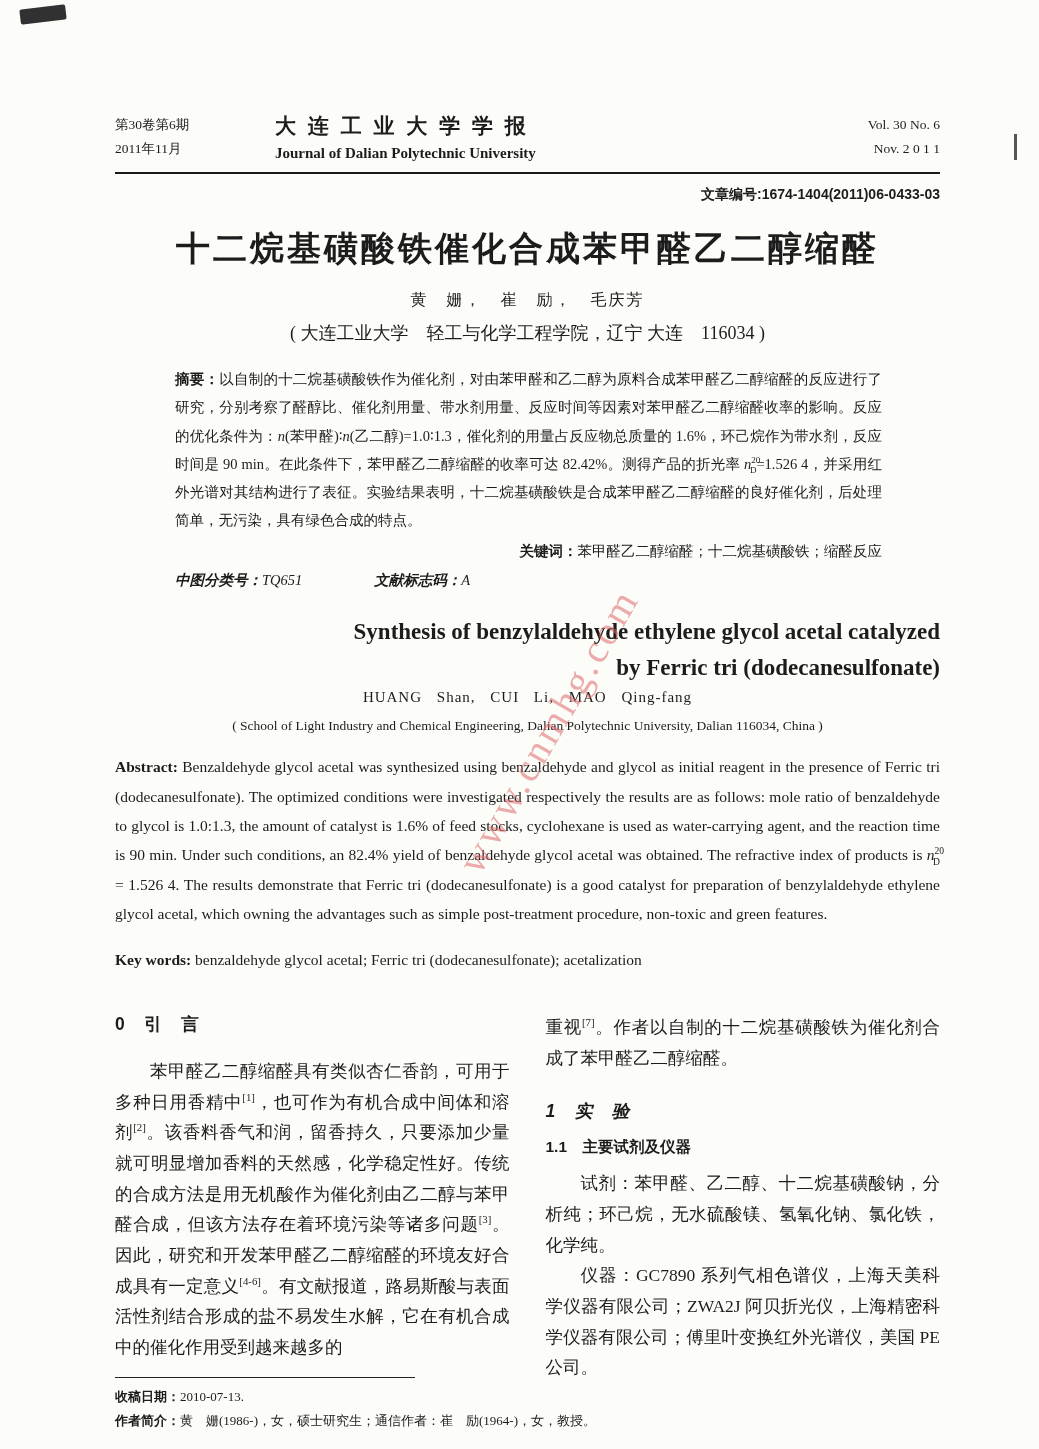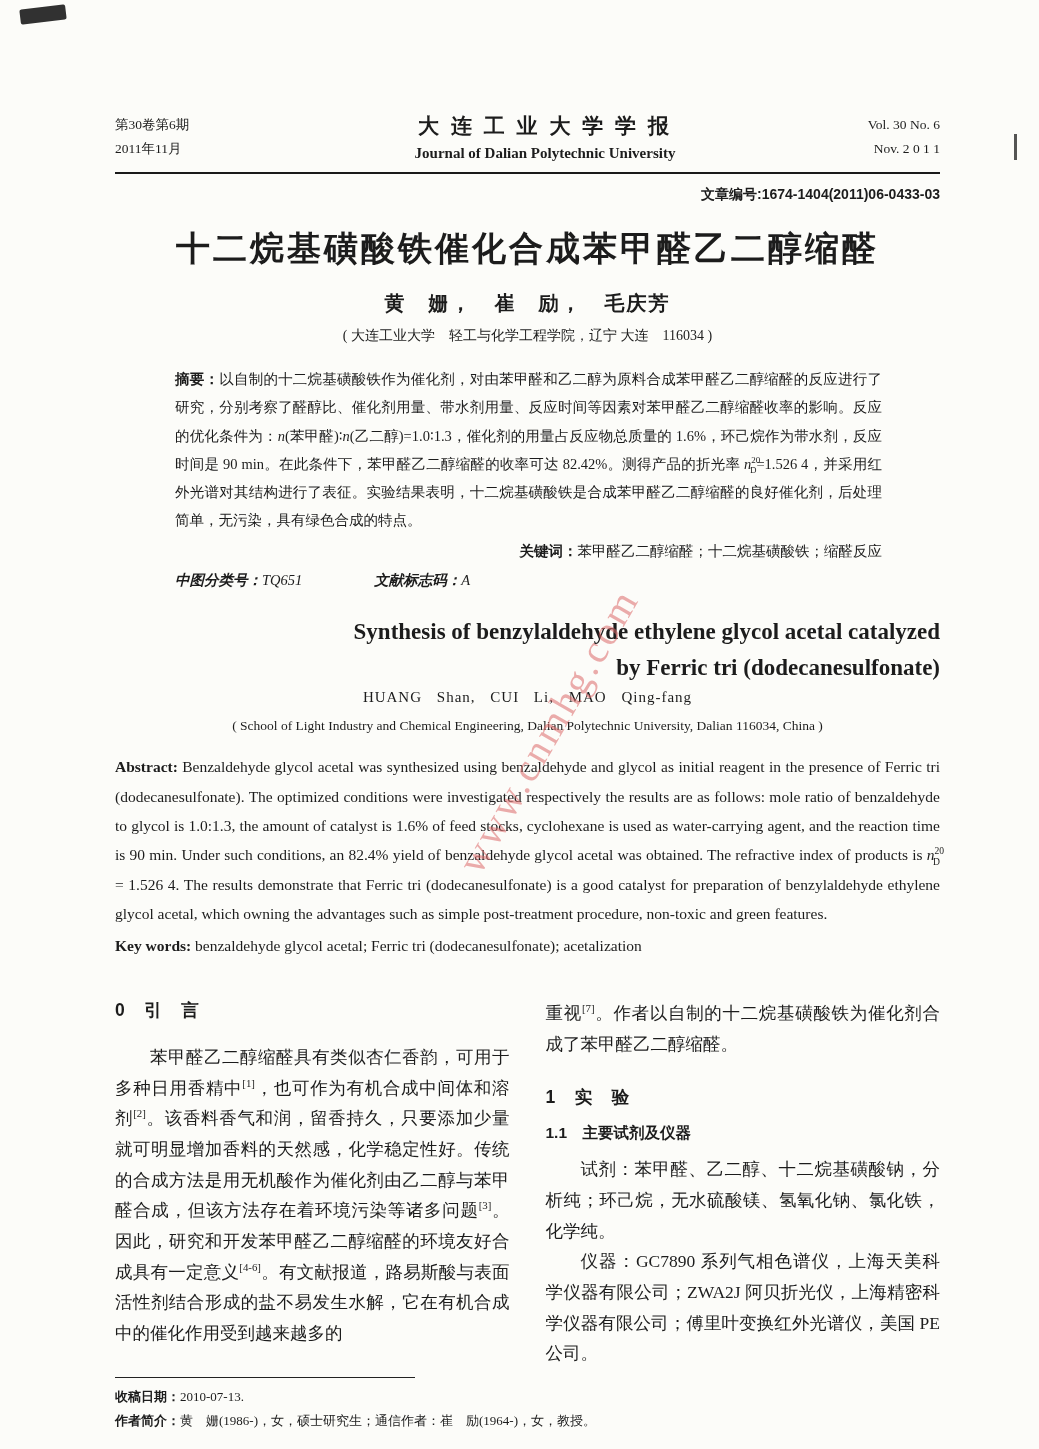--- a/index.html
+++ b/index.html
@@ -12,62 +12,62 @@
   }
   .scan-mark { position:absolute; top:7px; left:20px; width:46px; height:15px;
     background:#141414; border-radius:2px; transform:rotate(-7deg); opacity:.88; }
   .scan-tick { position:absolute; top:134px; right:22px; width:3px; height:26px; background:#2a2a2a; opacity:.8; }
   .watermark { position:absolute; left:468px; top:846px; transform:rotate(-60deg);
     transform-origin:0 50%; font-size:40px; letter-spacing:3px; opacity:.55;
     white-space:nowrap; font-family:"Liberation Serif", serif; pointer-events:none; }
 
   .masthead { display:flex; align-items:center; }
   .mh-left { width:160px; font-size:13.5px; line-height:1.75; }
-  .mh-center { flex:1; text-align:center; }
+  .mh-center { flex:1; }
   .jt-zh { font-size:21px; font-weight:bold; letter-spacing:3px;
     font-family:"Liberation Sans", sans-serif; }
   .jt-en { font-size:15px; font-weight:bold; margin-top:5px; }
   .mh-right { width:125px; text-align:right; font-size:13.5px; line-height:1.75; }
   .rule { border-bottom:2.5px solid #1a1a1a; margin-top:10px; }
 
   .lbl-sans { font-family:"Liberation Sans", sans-serif; font-weight:bold; }
 
   .article-number { margin-top:12px; text-align:right; font-size:14px;
     font-family:"Liberation Sans", sans-serif; font-weight:bold; }
 
   .title-zh { margin-top:22px; text-align:center; font-size:34px; font-weight:bold;
     letter-spacing:3px; font-family:"Liberation Sans", sans-serif; }
-  .authors-zh { margin-top:18px; text-align:center; font-size:20px; font-weight:bold; letter-spacing:2px; }
-  .affil-zh { margin-top:10px; text-align:center; font-size:14px; }
+  .authors-zh { margin-top:18px; text-align:center; font-size:16px; font-weight:normal; letter-spacing:2px; }
+  .affil-zh { margin-top:10px; text-align:center; font-size:18px; }
 
   .abstract-zh { margin:20px 58px 0 60px; font-size:14.5px; line-height:1.95; text-align:justify; }
   .kw-zh { margin:2px 58px 0 60px; font-size:14.5px; line-height:1.95;text-align:right; }
   .clc { margin:6px 58px 0 60px; font-size:14.5px;font-style:italic; }
   .clc .gap { display:inline-block; width:72px; }
 
   .title-en { margin-top:24px; text-align:right; font-size:23px; font-weight:bold; line-height:1.55; }
   .authors-en { margin-top:4px; text-align:center; font-size:15px; letter-spacing:1px; word-spacing:10px; }
   .affil-en { margin-top:12px; text-align:center; font-size:13.5px;font-family:Liberation Serif, serif; }
   .abstract-en { margin-top:18px; font-size:15.5px; line-height:1.9; text-align:justify; }
-  .kw-en { margin-top:2px; font-size:15.5px; line-height:1.9; }
+  .kw-en { margin-top:16px; font-size:15.5px; line-height:1.9; }
 
   sup { font-size:62%; line-height:0; }
   sub { font-size:62%; line-height:0; }
   sup + sub { margin-left:-1.15em; }
 
   .columns { display:flex; gap:36px; margin-top:38px; }
   .col { flex:1; min-width:0; }
   .sec { font-size:17.5px; font-weight:bold; font-family:"Liberation Sans", sans-serif;
     margin:0 0 20px 0; letter-spacing:1px; }
   .sec.spaced { margin-top:26px; margin-bottom:14px; }
   .subsec { font-size:15.5px; font-weight:bold; font-family:"Liberation Sans", sans-serif;
     margin:0 0 10px 0; }
   .body-p { font-size:17.5px; line-height:1.75; text-align:justify; }
   .indent { text-indent:2em; }
-  .body-p + .sec { margin-top:26px; margin-bottom:14px; }
+  .body-p + .sec { margin-top:26px; margin-bottom:14px;font-style:italic; }
 
   .footnote { position:absolute; left:115px; right:99px; bottom:16px; font-size:13px; line-height:1.85; }
   .foot-rule { width:300px; border-top:1.5px solid #222; margin-bottom:7px; }
 </style>
 </head>
 <body>
 
 <div class="page">
 
   <div class="scan-mark"></div>

